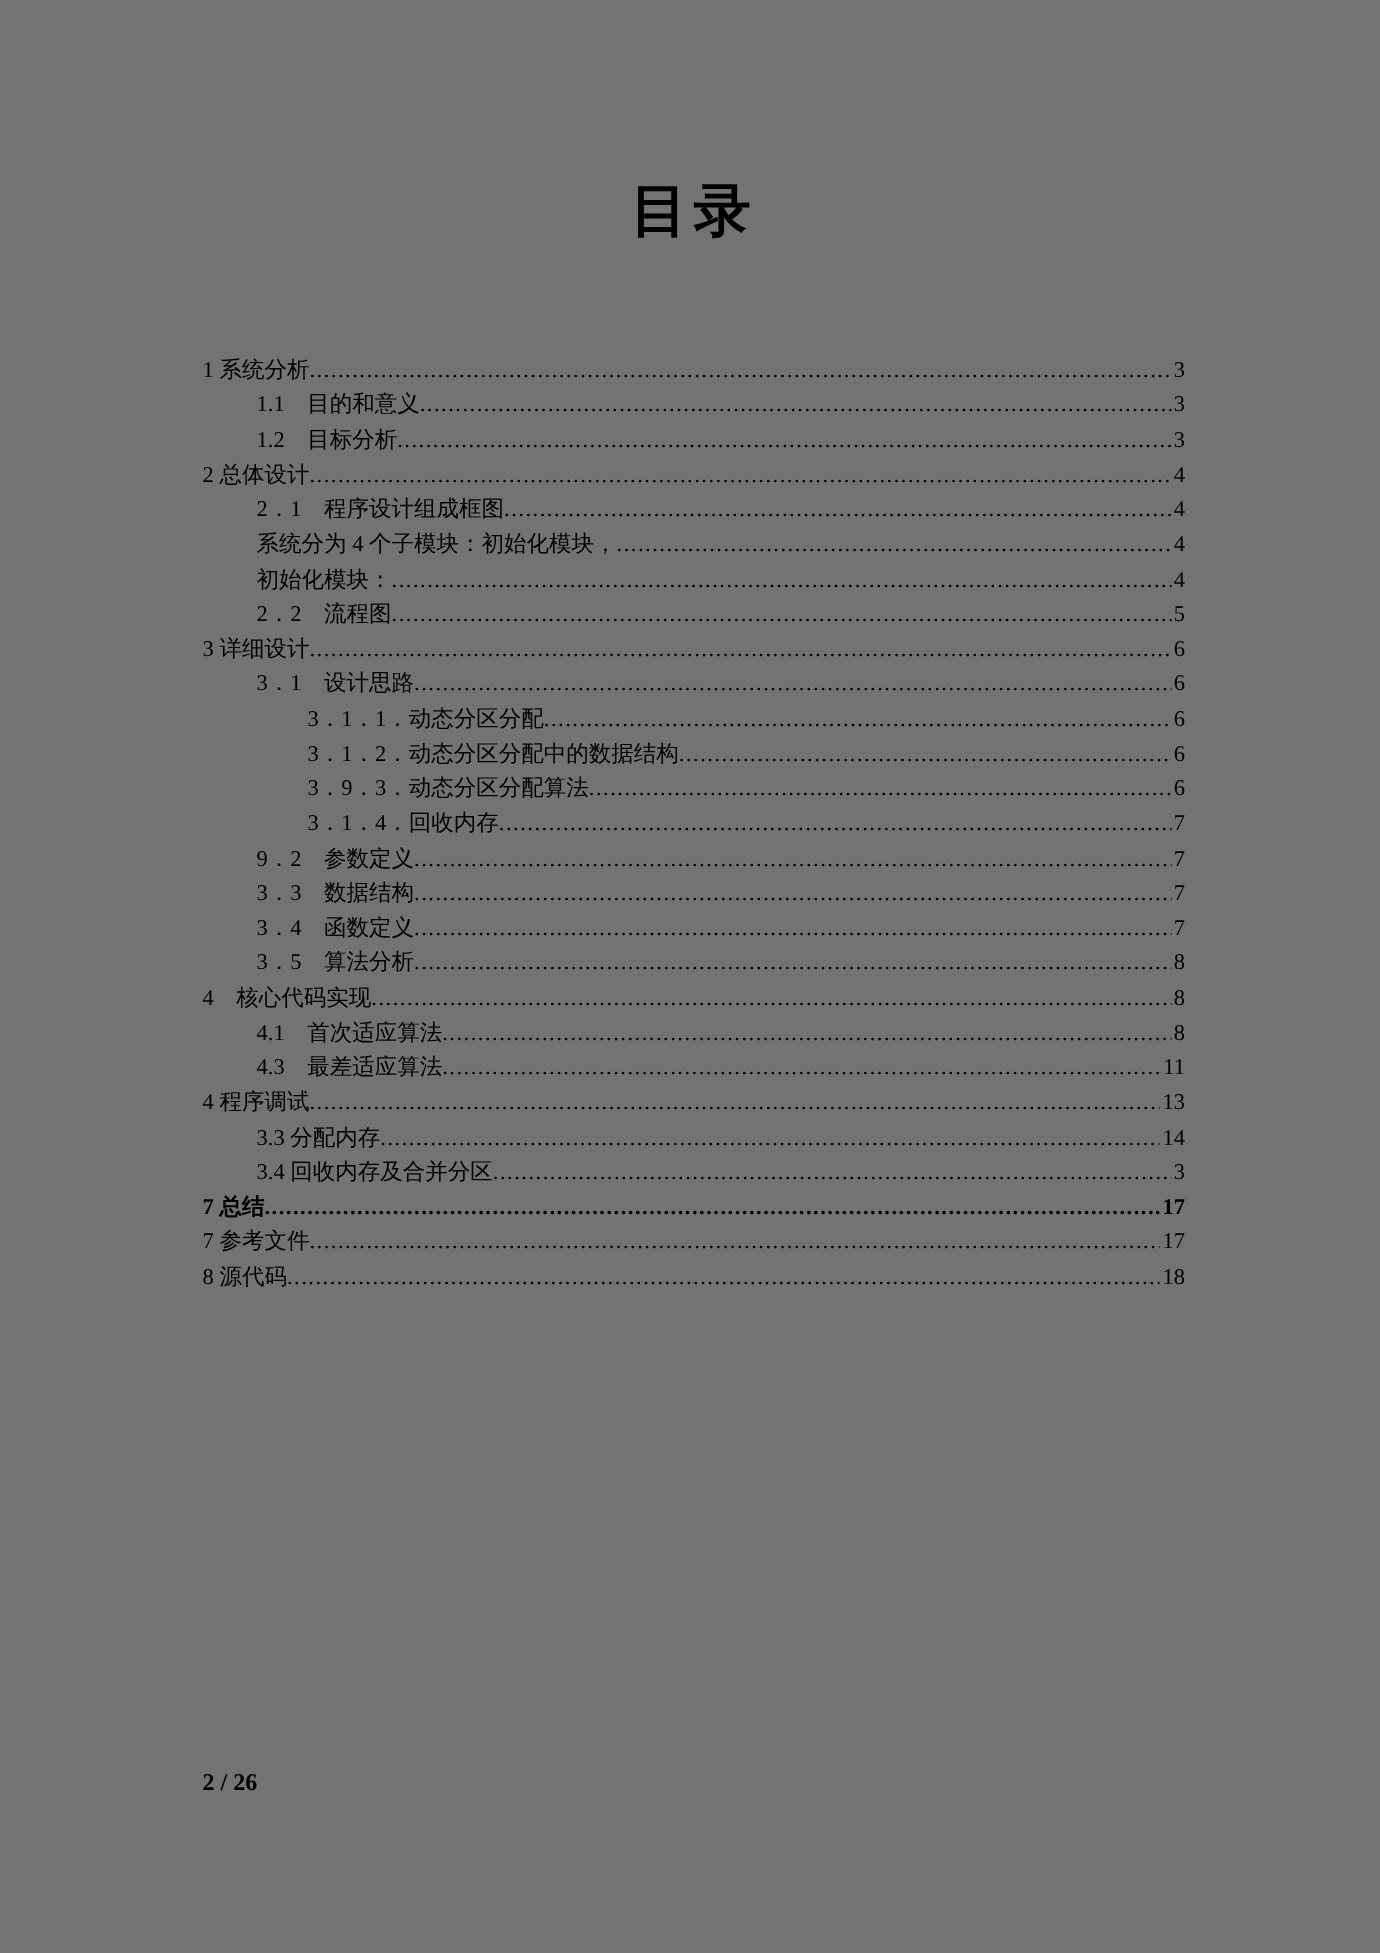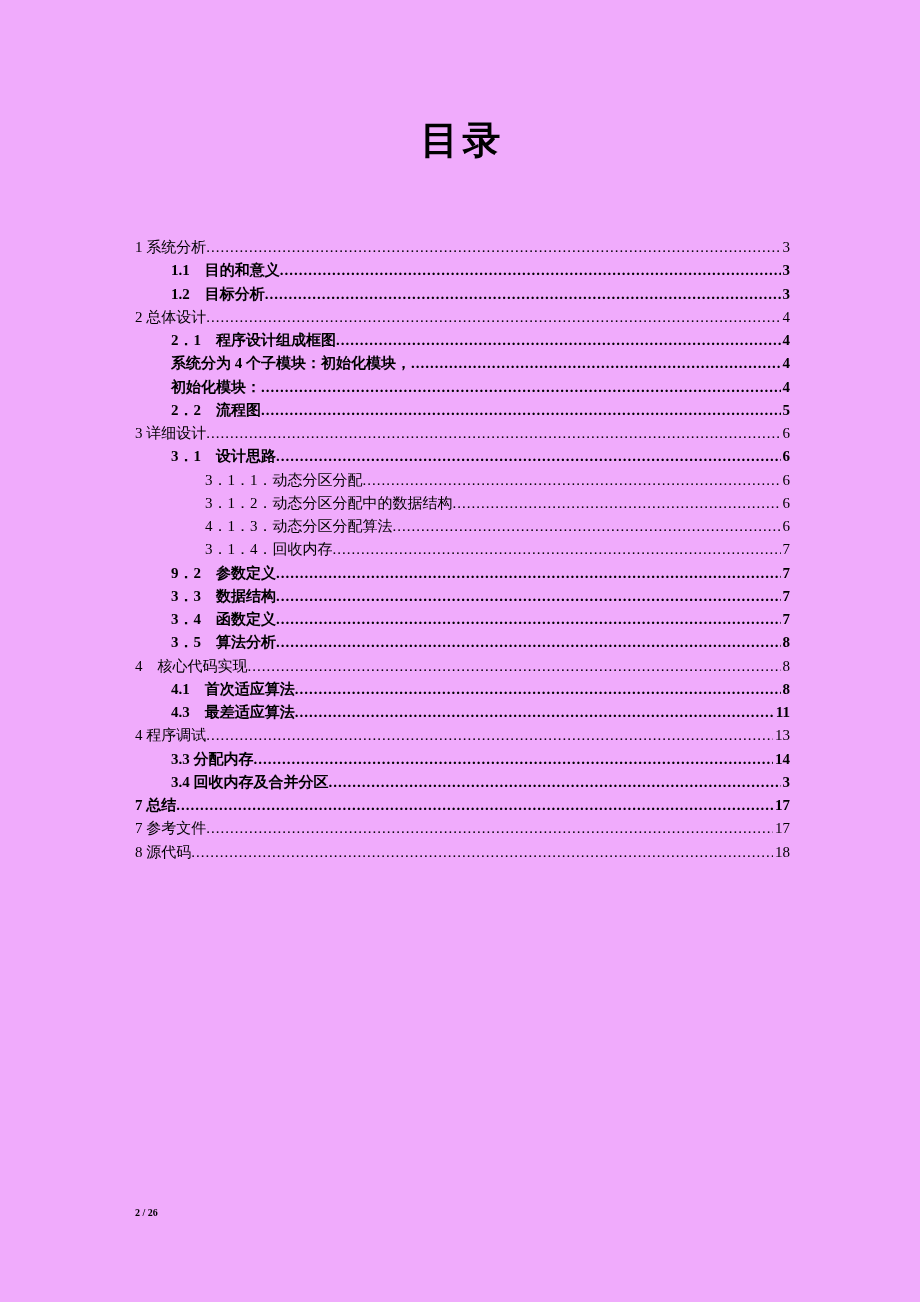--- a/index.html
+++ b/index.html
@@ -8,21 +8,21 @@
     font-family: "SimSun", "宋体", serif;
     color: #000;
   }
   .page {
     width: 920px;
     height: 1302px;
     margin: 0 auto;
     position: relative;
     box-sizing: border-box;
     padding: 115px 130px 60px 135px;
-    background: #f0abfc;
+    background: #737373;
   }
   .title {
     text-align: center;
     font-size: 38px;
     font-weight: bold;
     letter-spacing: 4px;
     margin-bottom: 70px;
     font-family: "SimHei", "黑体", sans-serif;
   }
   .toc {
@@ -46,28 +46,28 @@
     color: #000;
   }
   .toc-row .leader::after {
     content: "....................................................................................................................................................................................................................";
   }
   .toc-row .pageno {
     flex: 0 0 auto;
     padding-left: 2px;
   }
   .lvl1 { padding-left: 0; }
-  .lvl2 { padding-left: 36px; font-weight: bold; }
+  .lvl2 { padding-left: 36px; }
   .lvl3 { padding-left: 70px; }
   .bold { font-weight: bold; }
   .pagefoot {
     position: absolute;
-    bottom: 84px;
+    bottom: 104px;
     left: 135px;
-    font-size: 10px;
+    font-size: 16px;
     font-weight: bold;
     font-family: "Times New Roman", serif;
   }
 </style>
 </head>
 <body>
 
 <div class="page">
   <div class="title">目录</div>
   <div class="toc" id="toc-container">
@@ -125,21 +125,21 @@
         <span class="label">3．1．1．动态分区分配</span>
         <span class="leader"></span>
         <span class="pageno">6</span>
       </div>
       <div class="toc-row lvl3">
         <span class="label">3．1．2．动态分区分配中的数据结构</span>
         <span class="leader"></span>
         <span class="pageno">6</span>
       </div>
       <div class="toc-row lvl3">
-        <span class="label">4．1．3．动态分区分配算法</span>
+        <span class="label">3．9．3．动态分区分配算法</span>
         <span class="leader"></span>
         <span class="pageno">6</span>
       </div>
       <div class="toc-row lvl3">
         <span class="label">3．1．4．回收内存</span>
         <span class="leader"></span>
         <span class="pageno">7</span>
       </div>
       <div class="toc-row lvl2">
         <span class="label">9．2　参数定义</span>

